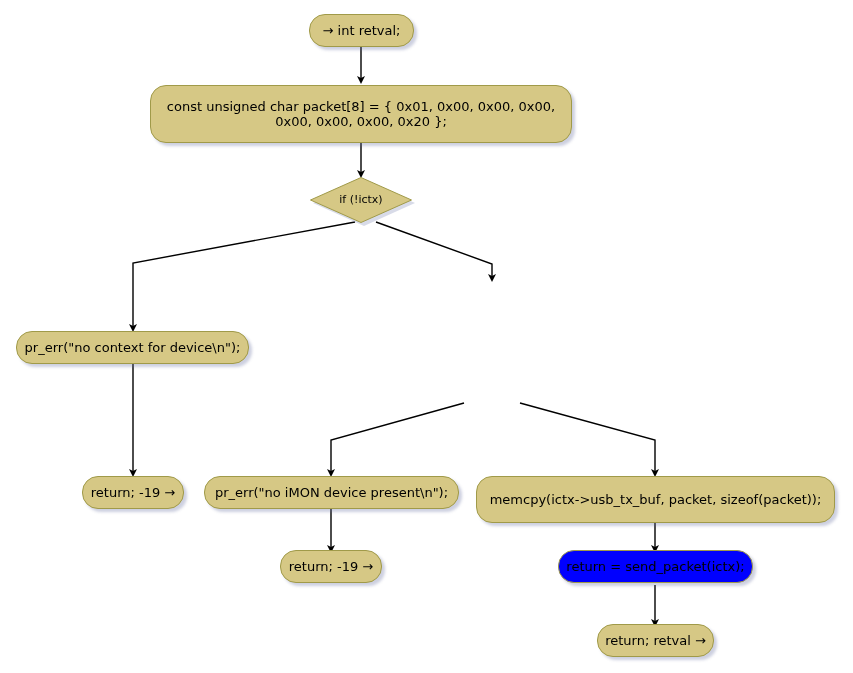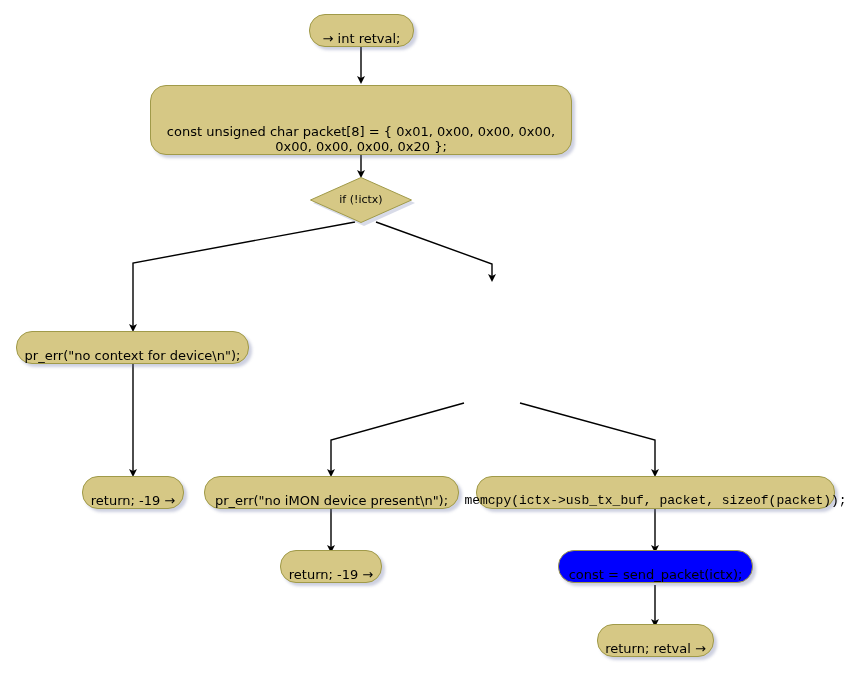--- a/index.html
+++ b/index.html
@@ -30,21 +30,21 @@
   .node {
     position: absolute;
     box-sizing: border-box;
     background: #D6C885;
     border: 1px solid #A09A49;
     border-radius: 16px;
     color: #000000;
     font-size: 13px;
     line-height: 15px;
     display: flex;
-    align-items: flex-end;
+    align-items: center;
     justify-content: center;
     text-align: center;
     white-space: pre;
     box-shadow: 3px 3px 3px rgba(100,110,160,0.32);
     padding: 0 8px;
     z-index: 3;
   }
   .node.highlight {
     background: #0000FF;
     border: 1px solid #A09A49;
@@ -101,21 +101,21 @@
       <path d="M655,509 L655,549" marker-end="url(#arrow)"></path>
 
       <path d="M655,585 L655,623" marker-end="url(#arrow)"></path>
     </g>
   </svg>
 
   <div class="node" style="left:309px; top:14px; width:105px; height:33px;">
     <span>→ int retval;</span>
   </div>
 
-  <div class="node" style="left:150px; top:85px; width:422px; height:70px; white-space:pre-line;">
+  <div class="node" style="left:150px; top:85px; width:422px; height:58px; white-space:pre-line;">
     <span style="white-space:pre-line;">const unsigned char packet[8] = { 0x01, 0x00, 0x00, 0x00,
 0x00, 0x00, 0x00, 0x20  };</span>
   </div>
 
   <div class="diamond-wrap" style="left:310px; top:177px; width:102px; height:46px;">
     <svg width="102" height="46" viewBox="0 0 102 46">
       <polygon points="51,46 102,23 51,0 0,23" fill="#A8AFCC" opacity="0.45" transform="translate(3,3)"></polygon>
       <polygon points="51,45.5 101.5,23 51,0.5 0.5,23" fill="#D6C885" stroke="#A09A49" stroke-width="1"></polygon>
     </svg>
     <div class="diamond-label" style="left:0; top:15px; width:102px;">if (!ictx)</div>
@@ -127,29 +127,29 @@
 
 
   <div class="node" style="left:82px; top:476px; width:102px; height:33px;">
     <span>return; -19 →</span>
   </div>
 
   <div class="node" style="left:204px; top:476px; width:255px; height:33px;">
     <span>pr_err("no iMON device present\n");</span>
   </div>
 
-  <div class="node" style="left:476px; top:476px; width:359px; height:33px;font-family:Liberation Mono, monospace;">
+  <div class="node" style="left:476px; top:476px; width:359px; height:47px;">
     <span>memcpy(ictx-&gt;usb_tx_buf, packet, sizeof(packet));</span>
   </div>
 
   <div class="node" style="left:280px; top:550px; width:102px; height:33px;">
     <span>return; -19 →</span>
   </div>
 
   <div class="node highlight" style="left:558px; top:550px; width:195px; height:33px;">
-    <span>const = send_packet(ictx);</span>
+    <span>return = send_packet(ictx);</span>
   </div>
 
   <div class="node" style="left:597px; top:624px; width:117px; height:33px;">
     <span>return; retval →</span>
   </div>
 
 </div>
 
 </body></html>

